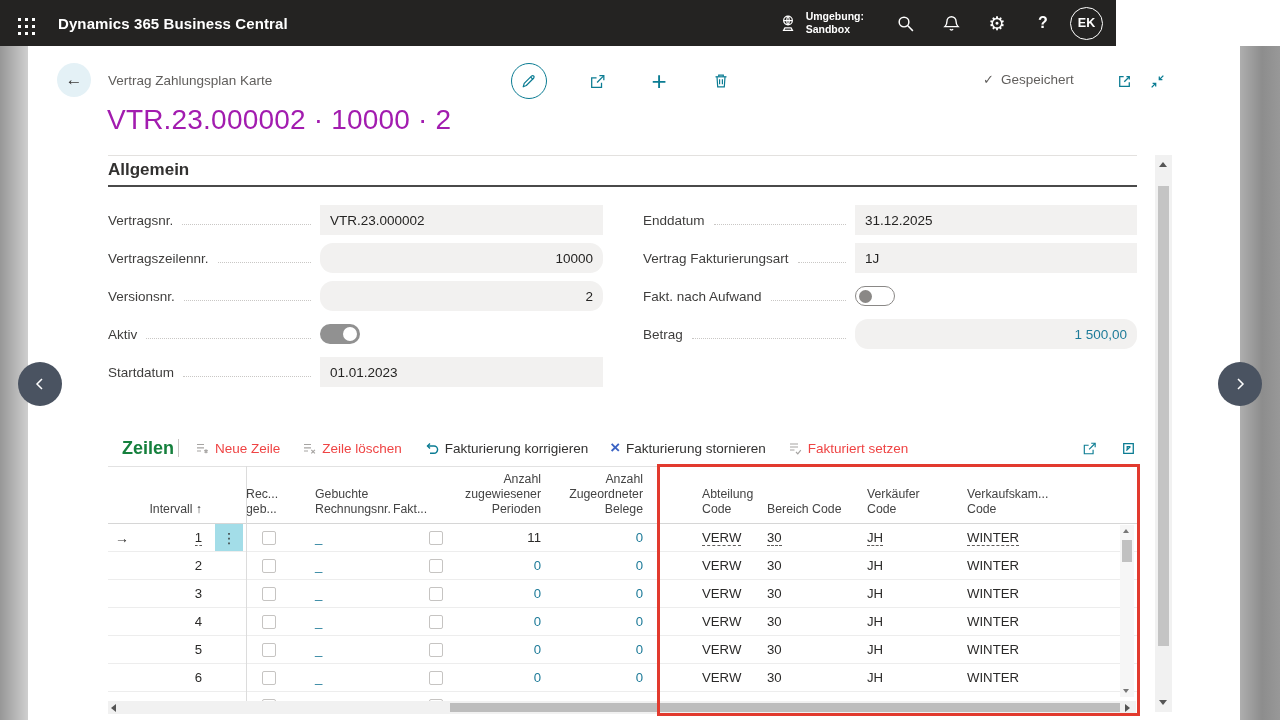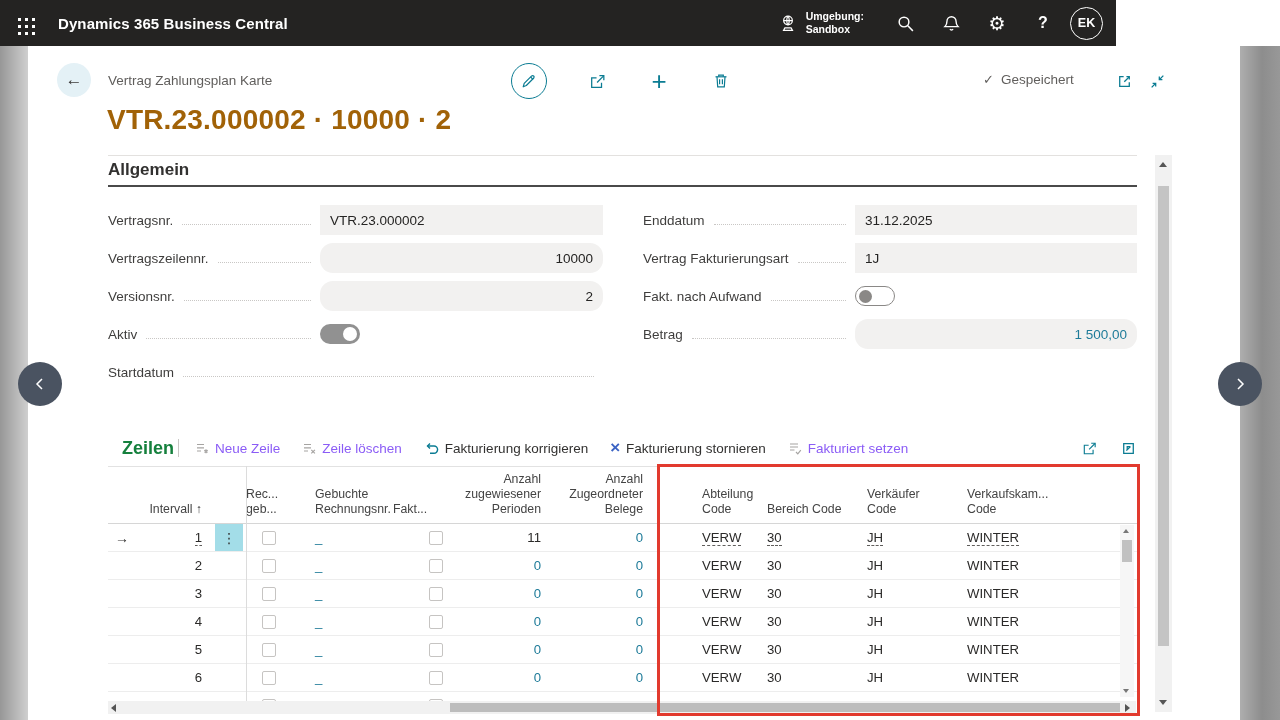--- a/index.html
+++ b/index.html
@@ -36,21 +36,21 @@
   .nav-circle { position:absolute; top:362px; width:44px; height:44px; border-radius:50%;
                 background:#4a5361; z-index:9; display:flex; align-items:center; justify-content:center; cursor:pointer; }
   .nav-left  { left:18px; }
   .nav-right { left:1218px; }
 
   
   .back-btn { position:absolute; left:57px; top:63px; width:34px; height:34px; border-radius:50%;
               background:#e4f1f6; display:flex; align-items:center; justify-content:center;
               font-size:17px; color:#3b3a39; cursor:pointer; z-index:3; }
   .caption { position:absolute; left:108px; top:73px; font-size:13.5px; color:#605e5c; z-index:3; }
-  .page-title { position:absolute; left:107px; top:104px; font-size:28px; font-weight:700; color:#a16207;
+  .page-title { position:absolute; left:107px; top:104px; font-size:28px; font-weight:400; color:#a21caf;
                 letter-spacing:0.2px; z-index:3; }
   .hdr-actions { position:absolute; left:511px; top:63px; height:36px; display:flex; align-items:center; z-index:3; }
   .pencil-circle { width:36px; height:36px; border:1px solid #0b7c93; border-radius:50%;
                    display:flex; align-items:center; justify-content:center; cursor:pointer; }
   .hdr-ico { width:24px; height:24px; display:flex; align-items:center; justify-content:center;
              margin-left:38px; cursor:pointer; color:#0b7c93; }
   .plus-glyph { font-size:26px; font-weight:300; color:#0b7c93; line-height:24px; }
   .saved { position:absolute; left:983px; top:72px; display:flex; align-items:center; color:#605e5c;
            font-size:13.5px; z-index:3; }
   .saved .chk { margin-right:7px; font-size:13px; }
@@ -84,21 +84,21 @@
                        border-radius:50%; background:#8a8886; }
 
   
   .lines-bar { position:absolute; left:108px; top:433px; width:1029px; height:30px; display:flex;
                align-items:center; padding-left:14px; z-index:3; }
   .lines-title { font-size:18px; font-weight:700; color:#15803d; margin-right:4px; }
   .vsep { width:1px; height:18px; background:#c8c6c4; margin-right:16px; }
   .abtn { display:flex; align-items:center; font-size:13.5px; color:#323130; margin-right:22px;
           cursor:pointer; white-space:nowrap; }
   .abtn .aicn { margin-right:6px; display:flex; align-items:center; }
-  .abtn.disabled { color:#8b5cf6; cursor:default;text-align:center; }
+  .abtn.disabled { color:#ef4444; cursor:default;text-align:center; }
   .x-glyph { color:#3b63c4; font-weight:700; font-size:17px; line-height:14px; }
   .lines-icons { margin-left:auto; display:flex; align-items:center; }
   .lines-icons .lico { margin-left:22px; color:#0b7c93; cursor:pointer; display:flex; }
 
   
   #table-region { position:absolute; left:108px; top:466px; width:1029px; height:235px; z-index:3; }
   .thead { position:absolute; left:0; top:0; width:100%; height:58px; border-top:1px solid #e2e2e2;
            border-bottom:1px solid #d6d6d6; }
   .hcell { position:absolute; bottom:0; height:100%; display:flex; align-items:flex-end;
            padding-bottom:6px; font-size:12.3px; color:#444; line-height:15px; white-space:pre-line;
@@ -297,20 +297,21 @@
         </div>
       <div class="togglezone">
           <div class="toggle on"></div>
         </div>
     </div>
     <div class="frow">
       <div class="flabel-zone">
           <span class="flabel">Startdatum</span>
           <span class="leader"></span>
         </div>
+      <div class="vbox">01.01.2023</div>
     </div>
   </div>
 
   <div class="fcol fcol-right">
     <div class="frow">
       <div class="flabel-zone">
           <span class="flabel">Enddatum</span>
           <span class="leader"></span>
         </div>
       <div class="vbox">31.12.2025</div>

